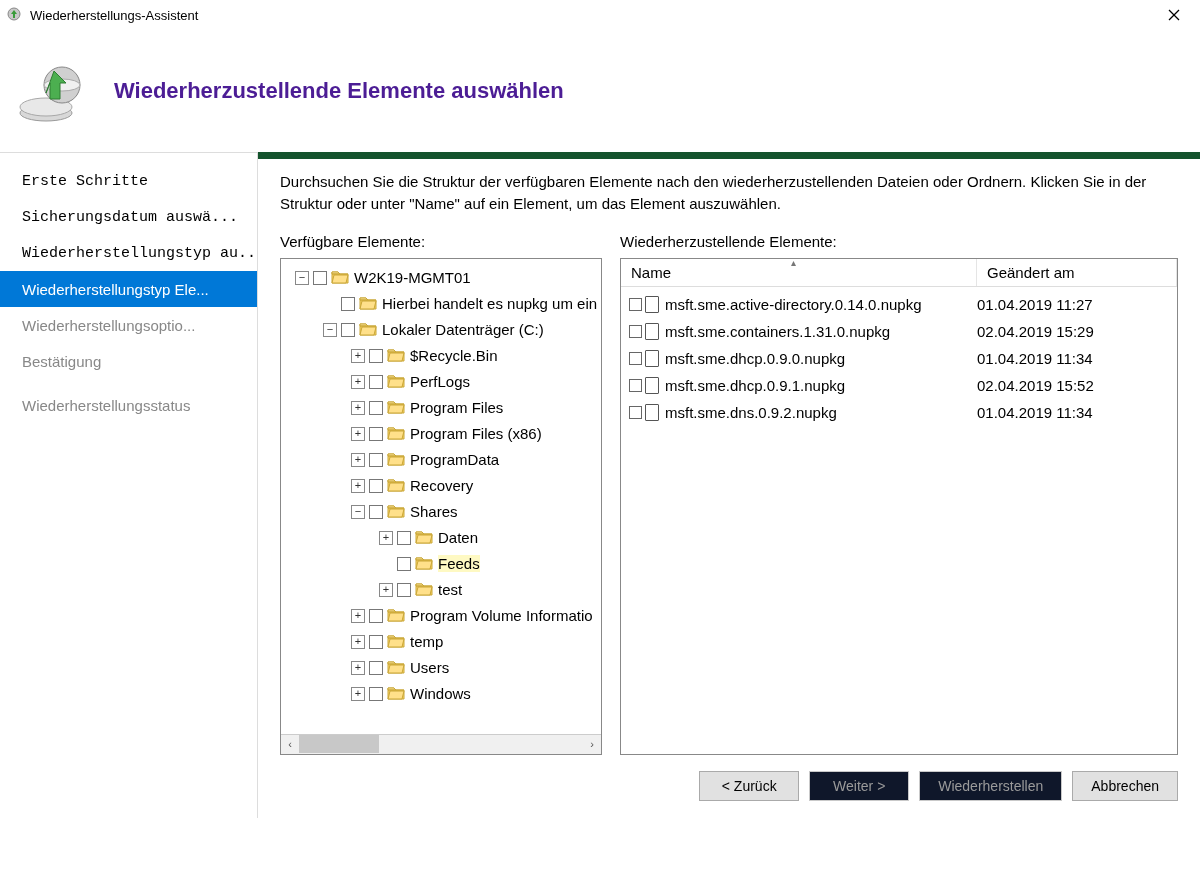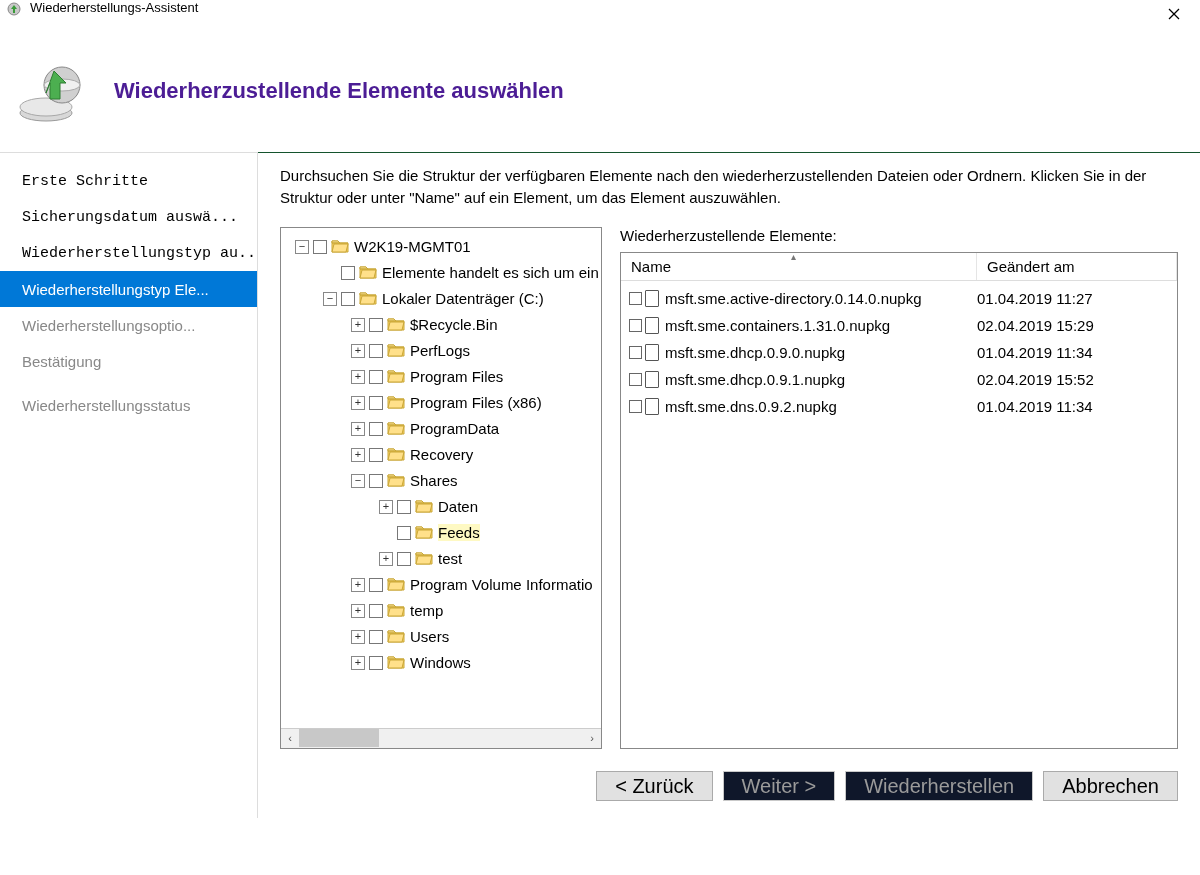--- a/index.html
+++ b/index.html
@@ -1,37 +1,37 @@
 <!DOCTYPE html>
 <html><head>
 <meta charset="utf-8">
 <style>
   * { box-sizing: border-box; margin: 0; padding: 0; font-family: "Segoe UI", Tahoma, sans-serif; }
   body { width: 1200px; height: 875px; background: #fff; overflow: hidden; }
 
   
-  .titlebar { height: 30px; display: flex; align-items: flex-start; padding: 0 4px; border-bottom: 0; }
+  .titlebar { height: 30px; display: flex; align-items: center; padding: 0 4px; border-bottom: 0; }
   .titlebar .icon { width: 20px; height: 20px; margin-right: 6px; }
   .titlebar .title { font-size: 13px; flex: 1; color: #000; }
   .titlebar .close { width: 44px; height: 28px; display: flex; align-items: center; justify-content: center; }
 
   
   .header { height: 122px; display: flex; align-items: center; padding: 0 16px 0 16px; }
   .header .bigicon { width: 72px; height: 72px; margin-right: 26px; }
   .header .bigtitle { font-size: 22px; font-weight: 700; color: #4c1d95; }
 
   
   .body { display: flex; height: 666px; border-top: 0; }
   .sidebar { width: 258px; background: #fff; border-right: 1px solid #ddd; padding-top: 10px; border-top: 1px solid #ddd; }
   .sidebar .step { height: 36px; padding: 0 22px; font-size: 15px; display: flex; align-items: center; white-space: nowrap; overflow: hidden; text-overflow: ellipsis; }
   .sidebar .step.sel { background: #0078d7; color: #fff; }
   .sidebar .step.dis { color: #888; }
   .sidebar .step:not(.sel):not(.dis) { color: #000; font-family: Liberation Mono, monospace; }
 
-  .main { flex: 1; padding: 12px 22px 10px 22px; display: flex; flex-direction: column; border-top: 1px solid #14532d; }
+  .main { flex: 1; padding: 12px 22px 10px 22px; display: flex; flex-direction: column; border-top: 7px solid #14532d; }
   .instructions { font-size: 15px; line-height: 1.45; margin-bottom: 18px; color: #000; }
   .panes { display: flex; gap: 18px; flex: 1; min-height: 0; }
   .pane { display: flex; flex-direction: column; min-width: 0; }
   .pane.left { width: 322px; }
   .pane.right { flex: 1; }
   .pane-label { font-size: 15px; margin-bottom: 8px; color: #000; }
   .box { border: 1px solid #888; background: #fff; flex: 1; display: flex; flex-direction: column; overflow: hidden; }
 
   
   .tree { flex: 1; overflow: hidden; padding: 6px 0; font-size: 15px; position: relative; }
@@ -56,21 +56,21 @@
   .listbody { padding: 4px 0; font-size:15px; }
   .listrow { display:flex; align-items:center; height:27px; padding-left:8px;}
   .listrow .icn { display:flex; align-items:center; margin-right:6px;}
   .li-cxb { width:13px; height:13px; border:1px solid #666; background:#fff; margin-right:3px; }
   .li-file { width:14px; height:17px; border:1px solid #555; border-radius:1px; position:relative; background:#fff;}
   .listrow .name { flex:1; }
   .listrow .mod { width:200px; }
 
   
   .footer { position:absolute; left:277px; right:22px; bottom:13px; height:34px; display:flex; justify-content:flex-end; gap:10px; }
-  .footer button { height:30px; min-width:100px; padding:0 18px; font-size:20px; border:1px solid #aaa; background:#e1e1e1; }
+  .footer button { height:30px; min-width:100px; padding:0 18px; font-size:14px; border:1px solid #aaa; background:#e1e1e1; }
   .footer button:disabled { color:#9a9a9a; background:#0f172a; border-color:#c9c9c9; }
 
   
 </style>
 </head>
 <body>
 
 <div class="titlebar">
   <span class="icon">
     <svg viewBox="0 0 20 20" width="20" height="20">
@@ -110,20 +110,21 @@
     <div class="step dis">Bestätigung</div>
     <div class="step dis" style="margin-top:8px">Wiederherstellungsstatus</div>
   </div>
 
   <div class="main" style="position:relative;">
     <div class="instructions">Durchsuchen Sie die Struktur der verfügbaren Elemente nach den wiederherzustellenden Dateien oder Ordnern. Klicken Sie in der Struktur oder unter "Name" auf ein Element, um das Element auszuwählen.</div>
 
     <div class="panes" style="flex:0 0 522px;">
 
       <div class="pane left">
+        <div class="pane-label">Verfügbare Elemente:</div>
         <div class="box">
           <div class="tree" id="tree">
               <div class="tree-row">
                 <span class="sp" style="width:14px"></span>
                 <span class="tw">−</span>
                 <span class="cxb"></span>
                 <span><svg class="fld" viewBox="0 0 18 15">
                     <path d="M1 3 L7 3 L9 5 L17 5 L17 14 L1 14 Z" fill="#ffd96b" stroke="#c9a637"></path>
                     <path d="M1 3 L7 3 L9 5 L1 5 Z" fill="#ffe9a3" stroke="#c9a637"></path>
                     <path d="M1 5 L17 5" stroke="#c9a637"></path>
@@ -134,21 +135,21 @@
               <div class="tree-row">
                 <span class="sp" style="width:42px"></span>
                 <span class="sp" style="width:18px"></span>
                 <span class="cxb"></span>
                 <span><svg class="fld" viewBox="0 0 18 15">
                     <path d="M1 3 L7 3 L9 5 L17 5 L17 14 L1 14 Z" fill="#ffd96b" stroke="#c9a637"></path>
                     <path d="M1 3 L7 3 L9 5 L1 5 Z" fill="#ffe9a3" stroke="#c9a637"></path>
                     <path d="M1 5 L17 5" stroke="#c9a637"></path>
                     <path d="M1 14 L3 6 L17 6 L15 14 Z" fill="#ffe08a" stroke="#c9a637"></path>
                   </svg></span>
-                <span class="lbl">Elemente handelt es sich um ein</span>
+                <span class="lbl">Hierbei handelt es nupkg um ein</span>
               </div>
               <div class="tree-row">
                 <span class="sp" style="width:42px"></span>
                 <span class="tw">−</span>
                 <span class="cxb"></span>
                 <span><svg class="fld" viewBox="0 0 18 15">
                     <path d="M1 3 L7 3 L9 5 L17 5 L17 14 L1 14 Z" fill="#ffd96b" stroke="#c9a637"></path>
                     <path d="M1 3 L7 3 L9 5 L1 5 Z" fill="#ffe9a3" stroke="#c9a637"></path>
                     <path d="M1 5 L17 5" stroke="#c9a637"></path>
                     <path d="M1 14 L3 6 L17 6 L15 14 Z" fill="#ffe08a" stroke="#c9a637"></path>

